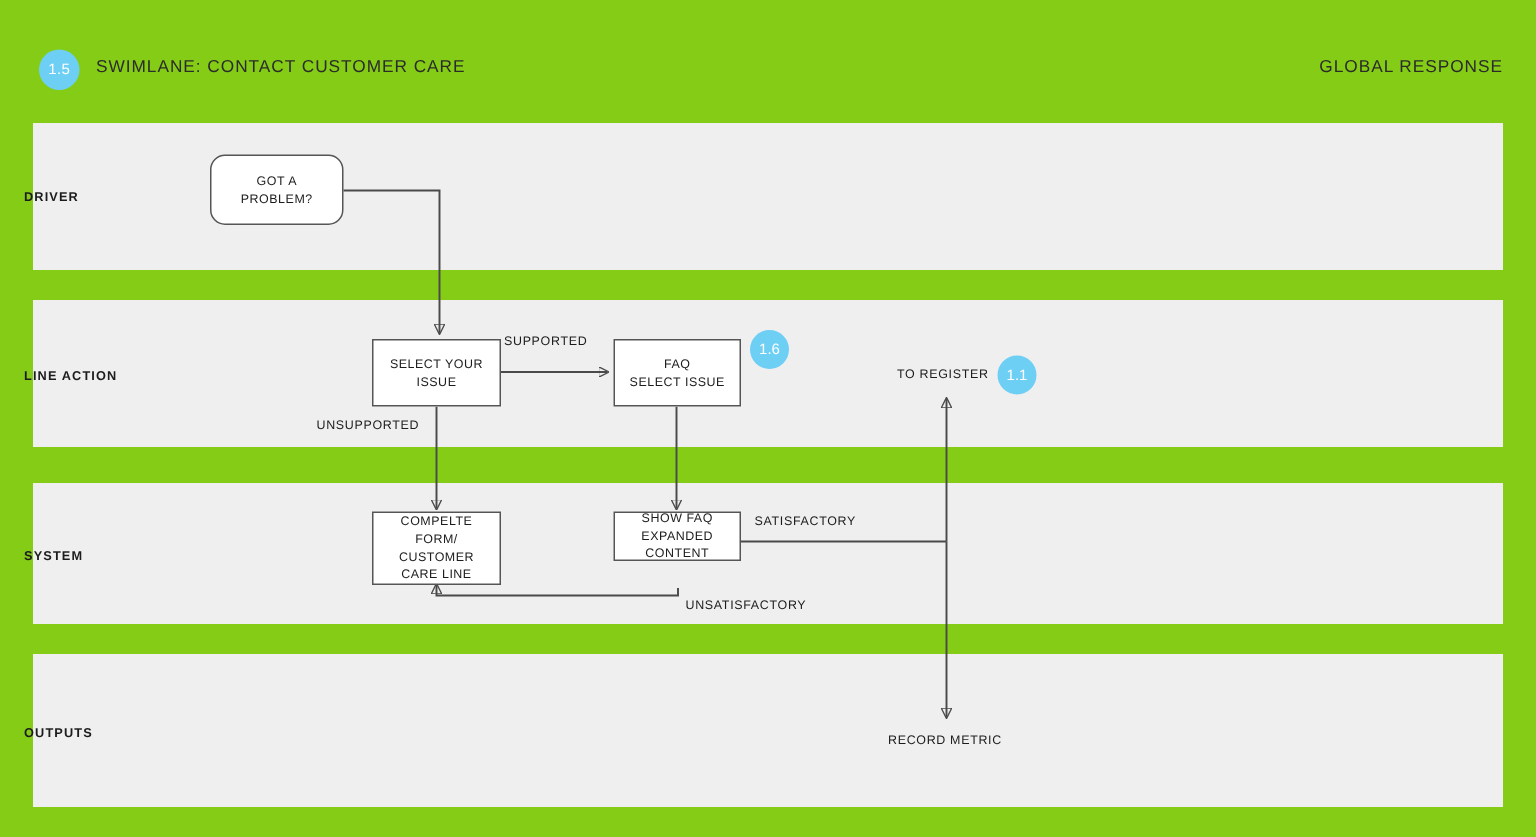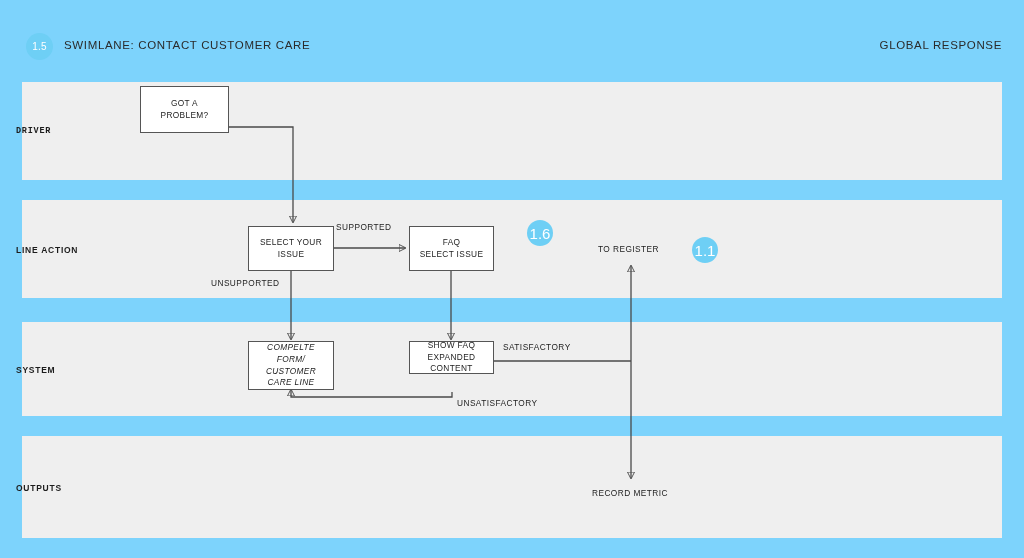--- a/index.html
+++ b/index.html
@@ -9,21 +9,21 @@
     background: #ffffff;
   }
   body {
     font-family: "Liberation Sans", sans-serif;
     -webkit-font-smoothing: antialiased;
   }
   #canvas {
     position: relative;
     width: 1024px;
     height: 558px;
-    background: #7dd3fc;
+    background: #84cc16;
     overflow: hidden;
   }
 
   
   #header-badge {
     position: absolute;
     left: 26px;
     top: 33px;
     width: 27px;
     height: 27px;
@@ -113,27 +113,26 @@
   }
 
   
   .step-badge {
     position: absolute;
     width: 26px;
     height: 26px;
     border-radius: 50%;
     background: #6ecff5;
     color: #ffffff;
-    font-size: 15px;
+    font-size: 10px;
     display: flex;
     align-items: center;
     justify-content: center;
     z-index: 6;
     box-sizing: border-box;
-    margin-left: 27px;
   }
 
   
   #connectors {
     position: absolute;
     left: 0;
     top: 0;
     width: 1024px;
     height: 558px;
     z-index: 3;
@@ -152,21 +151,21 @@
 
   <div id="header-badge">1.5</div>
   <div id="header-title">SWIMLANE: CONTACT CUSTOMER CARE</div>
   <div id="header-right">GLOBAL RESPONSE</div>
 
   <div class="lane" style="top:82px;  height:98px;"></div>
   <div class="lane" style="top:200px; height:98px;"></div>
   <div class="lane" style="top:322px; height:94px;"></div>
   <div class="lane" style="top:436px; height:102px;"></div>
 
-  <div class="lane-label" style="top:131px;font-family:Liberation Mono, monospace;">DRIVER</div>
+  <div class="lane-label" style="top:131px;">DRIVER</div>
   <div class="lane-label" style="top:250px;">LINE ACTION</div>
   <div class="lane-label" style="top:370px;">SYSTEM</div>
   <div class="lane-label" style="top:488px;">OUTPUTS</div>
 
   <svg id="connectors" viewBox="0 0 1024 558" width="1024" height="558">
     <defs>
       <marker id="arrow" viewBox="0 0 10 10" refX="8.5" refY="5" markerWidth="5.4" markerHeight="5.4" orient="auto-start-reverse">
         <path d="M 0 0 L 10 5 L 0 10 z" fill="#4a4a4a" stroke="none"></path>
       </marker>
     </defs>
@@ -181,27 +180,27 @@
 
     <path d="M 494 361 L 631 361"></path>
 
     <path d="M 631 361 L 631 266" marker-end="url(#arrow)"></path>
 
     <path d="M 631 361 L 631 478" marker-end="url(#arrow)"></path>
 
     <path d="M 452 392 L 452 397 L 291 397 L 291 390" marker-end="url(#arrow)"></path>
   </svg>
 
-  <div class="node" style="left:140px; top:86px; width:89px;  height:47px;">GOT A<br>PROBLEM?</div>
+  <div class="node" style="left:140px; top:103px; width:89px;  height:47px;border-radius:10px;">GOT A<br>PROBLEM?</div>
 
   <div class="node" style="left:248px; top:226px; width:86px;  height:45px;">SELECT YOUR<br>ISSUE</div>
 
   <div class="node" style="left:409px; top:226px; width:85px;  height:45px;">FAQ<br>SELECT ISSUE</div>
 
-  <div class="node" style="left:248px; top:341px; width:86px;  height:49px;font-style:italic;">COMPELTE<br>FORM/<br>CUSTOMER<br>CARE LINE</div>
+  <div class="node" style="left:248px; top:341px; width:86px;  height:49px;">COMPELTE<br>FORM/<br>CUSTOMER<br>CARE LINE</div>
 
   <div class="node" style="left:409px; top:341px; width:85px;  height:33px;">SHOW FAQ<br>EXPANDED<br>CONTENT</div>
 
   <div class="edge-label" style="left:336px; top:222px;">SUPPORTED</div>
 
   <div class="edge-label" style="left:211px; top:278px;">UNSUPPORTED</div>
 
   <div class="edge-label" style="left:503px; top:342px;">SATISFACTORY</div>
 
   <div class="edge-label" style="left:457px; top:398px;">UNSATISFACTORY</div>

